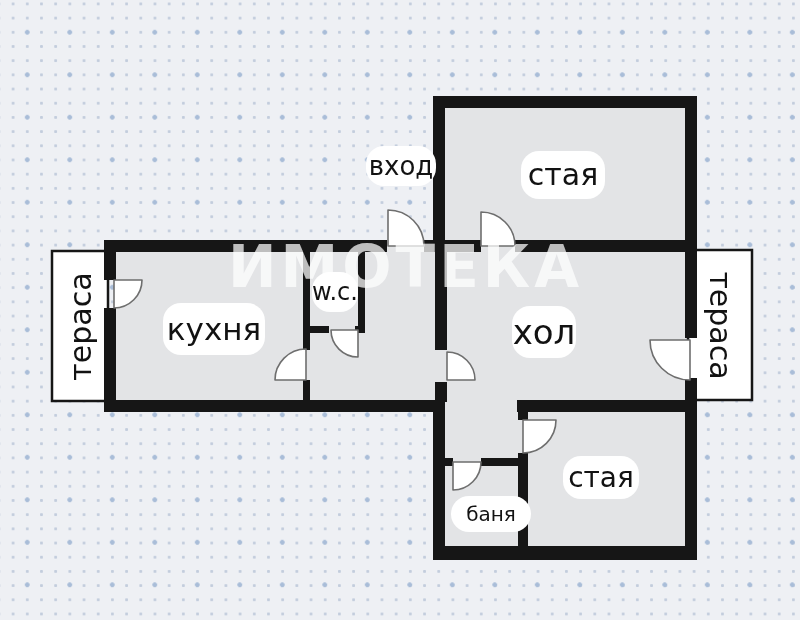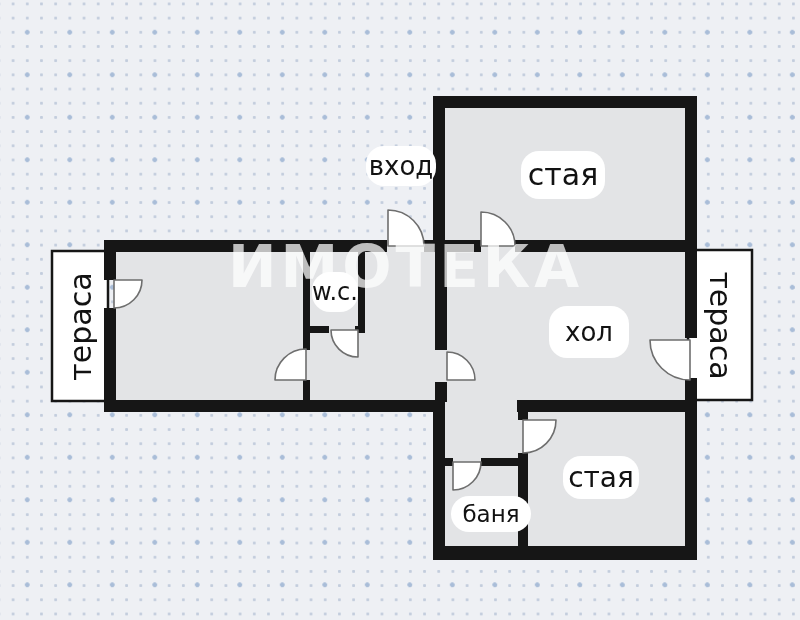--- a/index.html
+++ b/index.html
@@ -98,23 +98,24 @@
       <path class="door" d="M650,340 A40,40 0 0 0 690,380 L690,340 Z"></path>
       <path class="door" d="M556,420 A33,33 0 0 1 523,453 L523,420 Z"></path>
       <path class="door" d="M453,490 A28,28 0 0 0 481,462 L453,462 Z"></path>
     </g>
   </svg>
 
   <div class="watermark-brand">ИМОТЕКА</div>
 
   <div class="room-label" style="left:366px;top:146px;width:70px;height:40px;font-size:26px">вход</div>
   <div class="room-label" style="left:521px;top:151px;width:84px;height:48px;font-size:30px">стая</div>
+  <div class="room-label" style="left:163px;top:303px;width:102px;height:52px;font-size:31px">кухня</div>
   <div class="room-label" style="left:312px;top:272px;width:46px;height:40px;font-size:24px">w.c.</div>
-  <div class="room-label" style="left:549px;top:306px;width:80px;height:52px;font-size:26px">хол</div>
-  <div class="room-label" style="left:451px;top:496px;width:80px;height:36px;font-size:23px">баня</div>
+  <div class="room-label" style="left:512px;top:306px;width:64px;height:52px;font-size:34px">хол</div>
+  <div class="room-label" style="left:451px;top:496px;width:80px;height:36px;font-size:20px">баня</div>
   <div class="room-label" style="left:563px;top:456px;width:76px;height:43px;font-size:28px">стая</div>
 
   <div class="terrace-label" style="left:52px;top:251px;width:56px;height:150px">
     <span class="rot-left">тераса</span>
   </div>
   <div class="terrace-label" style="left:688px;top:250px;width:64px;height:150px">
     <span class="rot-right">тераса</span>
   </div>
 
 </div>

